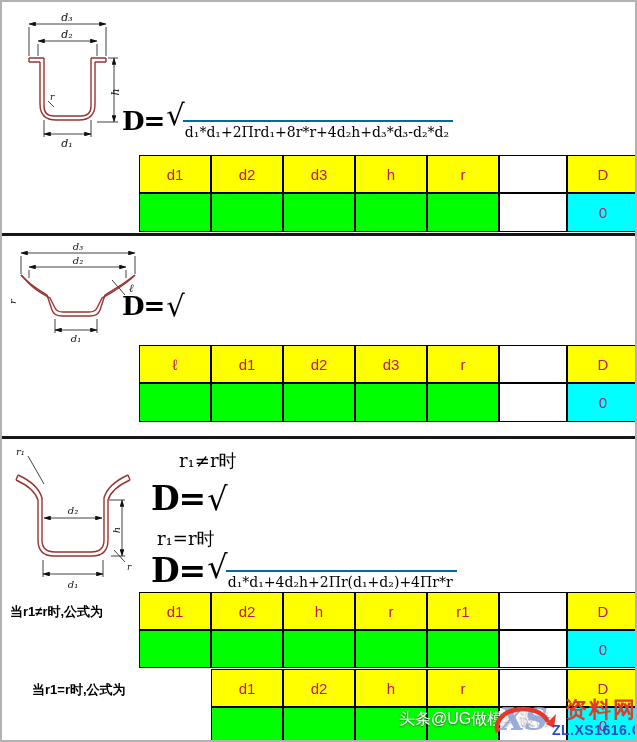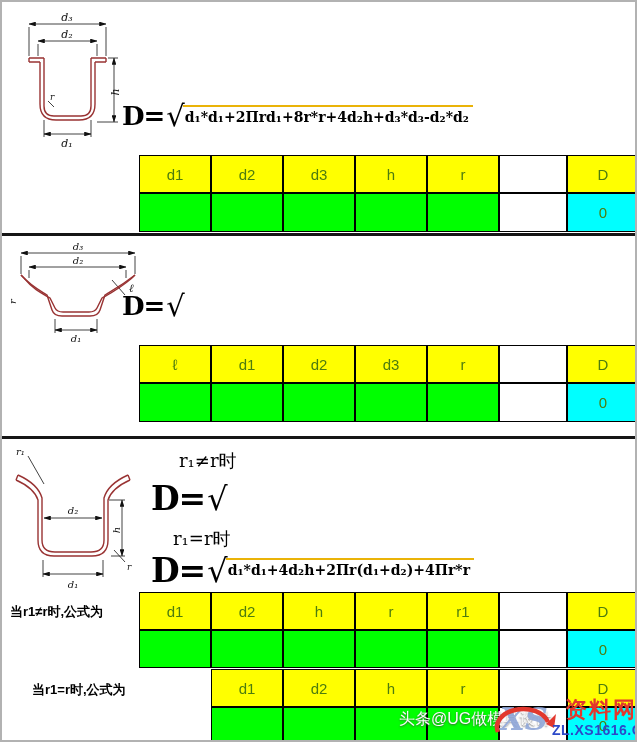--- a/index.html
+++ b/index.html
@@ -1,33 +1,33 @@
 <!DOCTYPE html>
 <html><head>
 <meta charset="utf-8">
 <style>
   * { margin:0; padding:0; box-sizing:border-box; }
   html,body { background:#e9e9e9; }
   .page { position:relative; width:637px; height:742px; margin:0 auto; background:#ffffff;
           border:2px solid #b2b2b2; overflow:hidden; font-family:"Liberation Sans",sans-serif; }
   .divider { position:absolute; left:0; width:100%; height:3px; background:#161616; }
   .cell { position:absolute; border:1px solid #000; display:flex; align-items:center; justify-content:center;
-          font-size:15px; color:#4d7c0f; }
+          font-size:15px; color:#be185d; }
   .cell.yellow { background:#ffff00; }
   .cell.green  { background:#00ff00; }
   .cell.cyan   { background:#00ffff; }
   .cell.blank  { background:#ffffff; }
   .tbl-label { position:absolute; font-size:13px; font-weight:bold; color:#000; white-space:nowrap; }
   .formula { position:absolute; display:flex; align-items:center; color:#000; font-family:"DejaVu Serif",serif; }
   .formula .lhs { font-size:26px; font-weight:bold; letter-spacing:-1px; margin-right:2px; }
   .formula.big .lhs { font-size:33px; }
   .root { display:flex; align-items:flex-start; }
   .surd { font-size:29px; line-height:1; margin-right:-2px; font-family:"DejaVu Sans",sans-serif; }
   .formula.big .surd { font-size:32px; }
-  .radicand { border-top:2px solid #eab308; margin-top:3px; padding:2px 4px 0 2px; font-size:14px; white-space:nowrap;font-weight:bold; }
+  .radicand { border-top:2px solid #0369a1; margin-top:19px; padding:2px 4px 0 2px; font-size:14px; white-space:nowrap; }
   .cond { position:absolute; font-family:"DejaVu Serif",serif; font-size:18px; color:#000; white-space:nowrap; }
   .drawing { position:absolute; }
   .wm-byline { position:absolute; left:397px; top:707px; z-index:6; font-size:16px; color:#fbfbfb;
                text-shadow:0 1px 2px rgba(70,70,70,.85); white-space:nowrap; }
   .wm-logo { position:absolute; left:482px; top:684px; z-index:6; display:flex; align-items:flex-start; }
   .wm-logo-textcol { margin-left:-6px; margin-top:12px; }
   .wm-logo-name { font-size:22px; font-weight:bold; color:#e2382e; line-height:1.1; letter-spacing:2px;margin-left:13px; }
   .wm-logo-sub { font-size:14px; font-weight:bold; color:#2c49c8; letter-spacing:.5px; }
 </style>
 </head>
@@ -187,21 +187,21 @@
 
   <div class="cond" style="left:177px;top:447px">r₁≠r时</div>
 
   <div class="formula big" style="left:149px;top:477px">
     <span class="lhs">D=</span>
     <span class="root">
       <span class="surd">√</span>
     </span>
   </div>
 
-  <div class="cond" style="left:171px;top:525px">r₁=r时</div>
+  <div class="cond" style="left:155px;top:525px">r₁=r时</div>
 
   <div class="formula big" style="left:149px;top:549px">
     <span class="lhs">D=</span>
     <span class="root">
       <span class="surd">√</span>
       <span class="radicand">d₁*d₁+4d₂h+2Πr(d₁+d₂)+4Πr*r</span>
     </span>
   </div>
 
   <div class="tbl-label" style="left:8px;top:601px">当r1≠r时,公式为</div>

